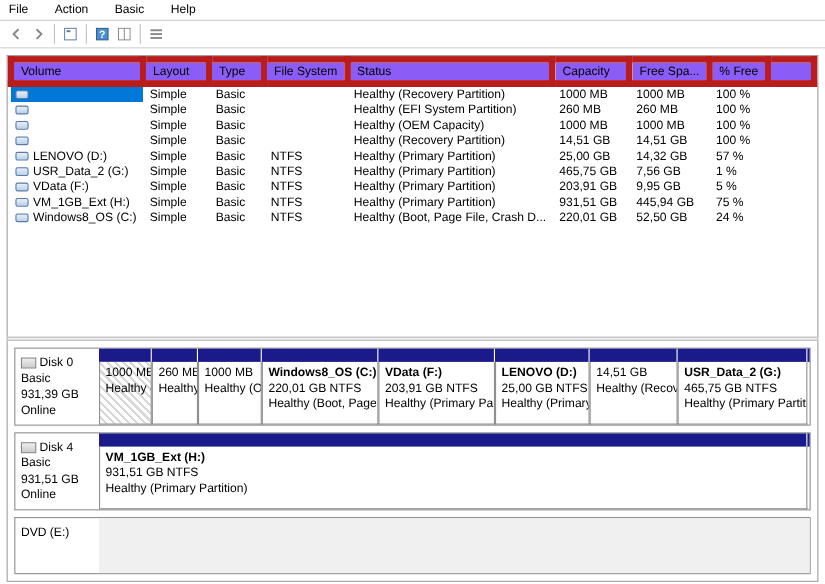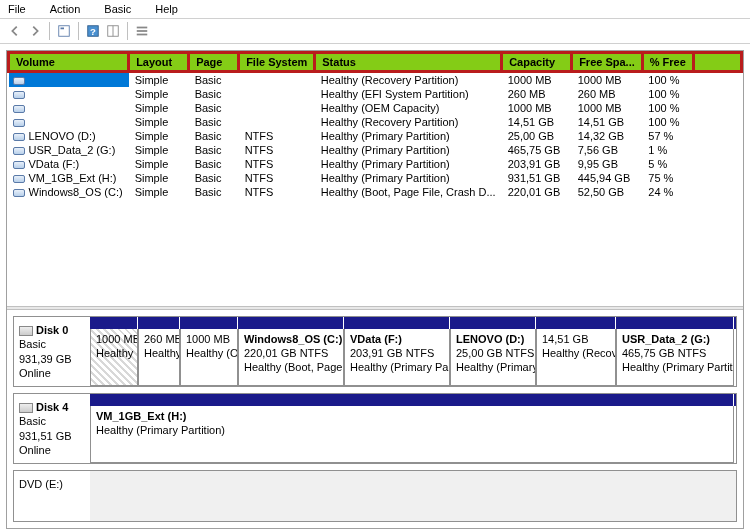--- a/index.html
+++ b/index.html
@@ -5,30 +5,30 @@
   * { box-sizing: border-box; font-family: 'Segoe UI', Tahoma, Arial, sans-serif; font-size: 11px; }
   body { margin: 0; padding: 0; background: #fff; width: 750px; color: #000; }
   .menubar { display: flex; gap: 24px; padding: 3px 8px; border-bottom: 1px solid #d0d0d0; }
   .menubar span { cursor: default; }
   .toolbar { display: flex; align-items: center; gap: 2px; padding: 3px 6px; border-bottom: 1px solid #d0d0d0; }
   .tbtn { width: 18px; height: 18px; display: flex; align-items: center; justify-content: center; border: 1px solid transparent; }
   .tsep { width: 1px; height: 18px; background: #c0c0c0; margin: 0 3px; }
   .content { border: 1px solid #a0a0a0; margin: 6px; }
   .top-pane { height: 255px; overflow: hidden; }
   table.vols { width: 100%; border-collapse: collapse; }
-  table.vols th { text-align: left; font-weight: bold; padding: 2px 6px; border: 3px solid #b91c1c; background: #84cc16; position: relative; white-space: nowrap; overflow: hidden; }
+  table.vols th { text-align: left; font-weight: normal; padding: 2px 6px; border: 6px solid #b91c1c; background: #8b5cf6; position: relative; white-space: nowrap; overflow: hidden; }
   table.vols td { padding: 1px 6px; white-space: nowrap; overflow: hidden; }
   table.vols tr td:first-child { padding-left: 4px; }
   .vol-icon { display: inline-block; width: 12px; height: 8px; border: 1px solid #5a7aa8; border-radius: 2px; background: linear-gradient(#e8f0fa,#b8d0ea); margin-right: 4px; vertical-align: middle; }
   tr.selected td:first-child { background: #0078d7; color: #fff; }
   .hsep { height: 4px; background: #e8e8e8; border-top: 1px solid #c0c0c0; border-bottom: 1px solid #c0c0c0; }
   .bottom-pane { padding: 0; }
   .disk-row { display: flex; border: 1px solid #909090; margin: 6px; }
   .disk-info { width: 76px; padding: 6px 5px; font-size: 11px; line-height: 1.3; }
-  .disk-info .dname { font-weight: bold; }
+  .disk-info .dname { font-weight: normal; }
   .disk-icon { display: inline-block; width: 14px; height: 10px; border: 1px solid #888; background: linear-gradient(#eee,#ccc); margin-right: 3px; vertical-align: middle; }
   .disk-parts { flex: 1; display: flex; flex-direction: column; }
   .disk-bar { height: 12px; background: #1a1a8a; display: flex; }
   .disk-bar .seg { border-right: 1px solid #fff; }
   .parts { display: flex; flex: 1; }
   .part { border: 1px solid #909090; border-top: none; padding: 4px 5px; overflow: hidden; font-size: 10.5px; line-height: 1.25; white-space: nowrap; }
   .part.hatched { background: repeating-linear-gradient(45deg,#fff,#fff 3px,#d8d8d8 3px,#d8d8d8 5px); }
   .part .pb { font-weight: bold; }
   svg.ic { width: 14px; height: 14px; }
 </style>
@@ -94,21 +94,21 @@
           <col style="width:152px">
           <col style="width:70px">
           <col style="width:70px">
           <col style="width:48px">
           <col>
         </colgroup>
       <thead>
           <tr>
         <th>Volume</th>
         <th>Layout</th>
-        <th>Page</th>
+        <th>Type</th>
         <th>File System</th>
         <th>Status</th>
         <th>Capacity</th>
         <th>Free Spa...</th>
         <th>% Free</th>
         <th></th>
       </tr>
         </thead>
       <tbody id="vol-body">
           <tr class="selected">
@@ -280,20 +280,21 @@
           <div>931,51 GB</div>
           <div>Online</div>
         </div>
         <div class="disk-parts">
           <div class="disk-bar">
             <div class="seg" style="width: 644px;"></div>
           </div>
           <div class="parts">
             <div class="part" style="width: 644px;">
               <div class="pb">VM_1GB_Ext  (H:)</div>
+              <div>931,51 GB NTFS</div>
               <div>Healthy (Primary Partition)</div>
             </div>
           </div>
         </div>
       </div>
       <div class="disk-row">
         <div class="disk-info">
           <div>DVD (E:)</div>
           <div>&nbsp;</div>
         </div>

